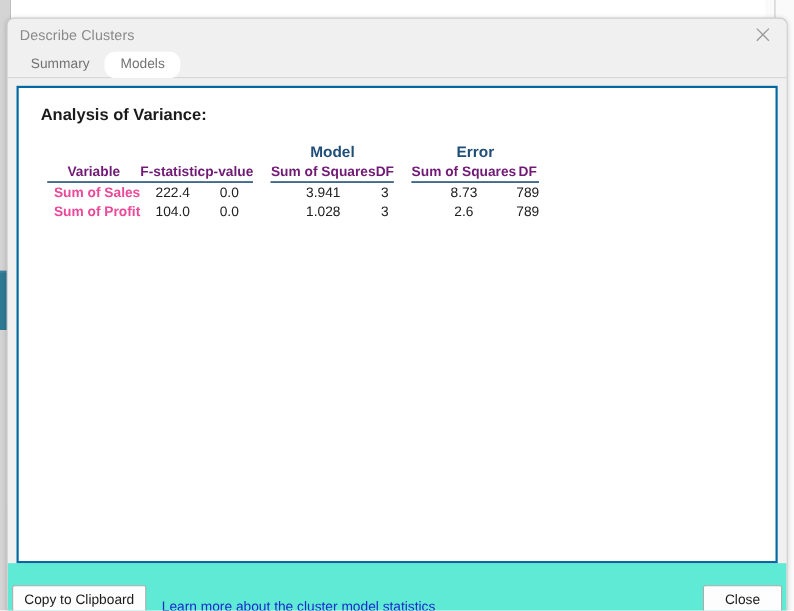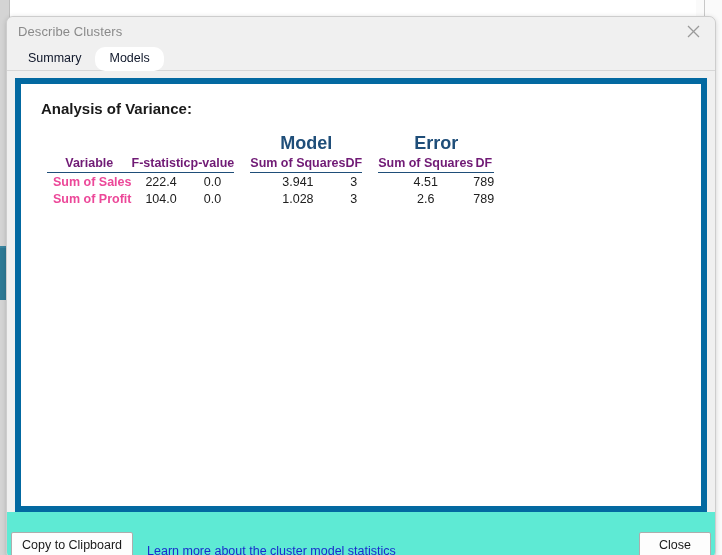--- a/index.html
+++ b/index.html
@@ -129,21 +129,21 @@
   }
   .tabstrip::after {
     content: "";
     position: absolute;
     left: 0; right: 0; bottom: 0;
     height: 1px;
     background: #d7d7d7;
   }
   .tab {
     font-size: 12.5px;
-    color: #0f172a;
+    color: #737373;
     padding: 4px 14px 5px 14px;
     line-height: 15px;
     background: transparent;
     position: relative;
     z-index: 2;
     cursor: default;
     white-space: nowrap;
   }
   .tab.active {
     background: #ffffff;
@@ -158,21 +158,21 @@
     background: #f0f0f0;
     padding: 7px 8px 0 8px;
     box-sizing: border-box;
     display: flex;
     flex-direction: column;
     min-height: 0;
   }
   .content-panel {
     flex: 1;
     background: #ffffff;
-    border: 6px solid #0369a1;
+    border: 2px solid #0369a1;
     box-sizing: border-box;
     overflow: hidden;
     position: relative;
     padding: 14px 16px;
   }
 
   .report-title {
     font-size: 15px;
     font-weight: bold;
     color: #1a1a1a;
@@ -188,21 +188,21 @@
     font-size: 12.5px;
   }
   table.anova th,
   table.anova td {
     padding: 0;
     white-space: nowrap;
   }
   .grp-row th {
     color: #1f4e79;
     font-weight: bold;
-    font-size: 18px;
+    font-size: 14px;
     text-align: center;
     padding-bottom: 2px;
     height: 18px;
   }
   .hdr-row th {
     color: #701a75;
     font-weight: bold;
     font-size: 12.5px;
     text-align: center;
     border-bottom: 1.5px solid #1f4e79;
@@ -330,21 +330,21 @@
         </thead>
         <tbody>
           <tr class="data-row">
             <td class="varname">Sum of Sales</td>
             <td>222.4</td>
             <td>0.0</td>
             <td class="spacer"></td>
             <td>3.941</td>
             <td>3</td>
             <td class="spacer"></td>
-            <td>4.51</td>
+            <td>8.73</td>
             <td>789</td>
           </tr>
           <tr class="data-row">
             <td class="varname">Sum of Profit</td>
             <td>104.0</td>
             <td>0.0</td>
             <td class="spacer"></td>
             <td>1.028</td>
             <td>3</td>
             <td class="spacer"></td>

